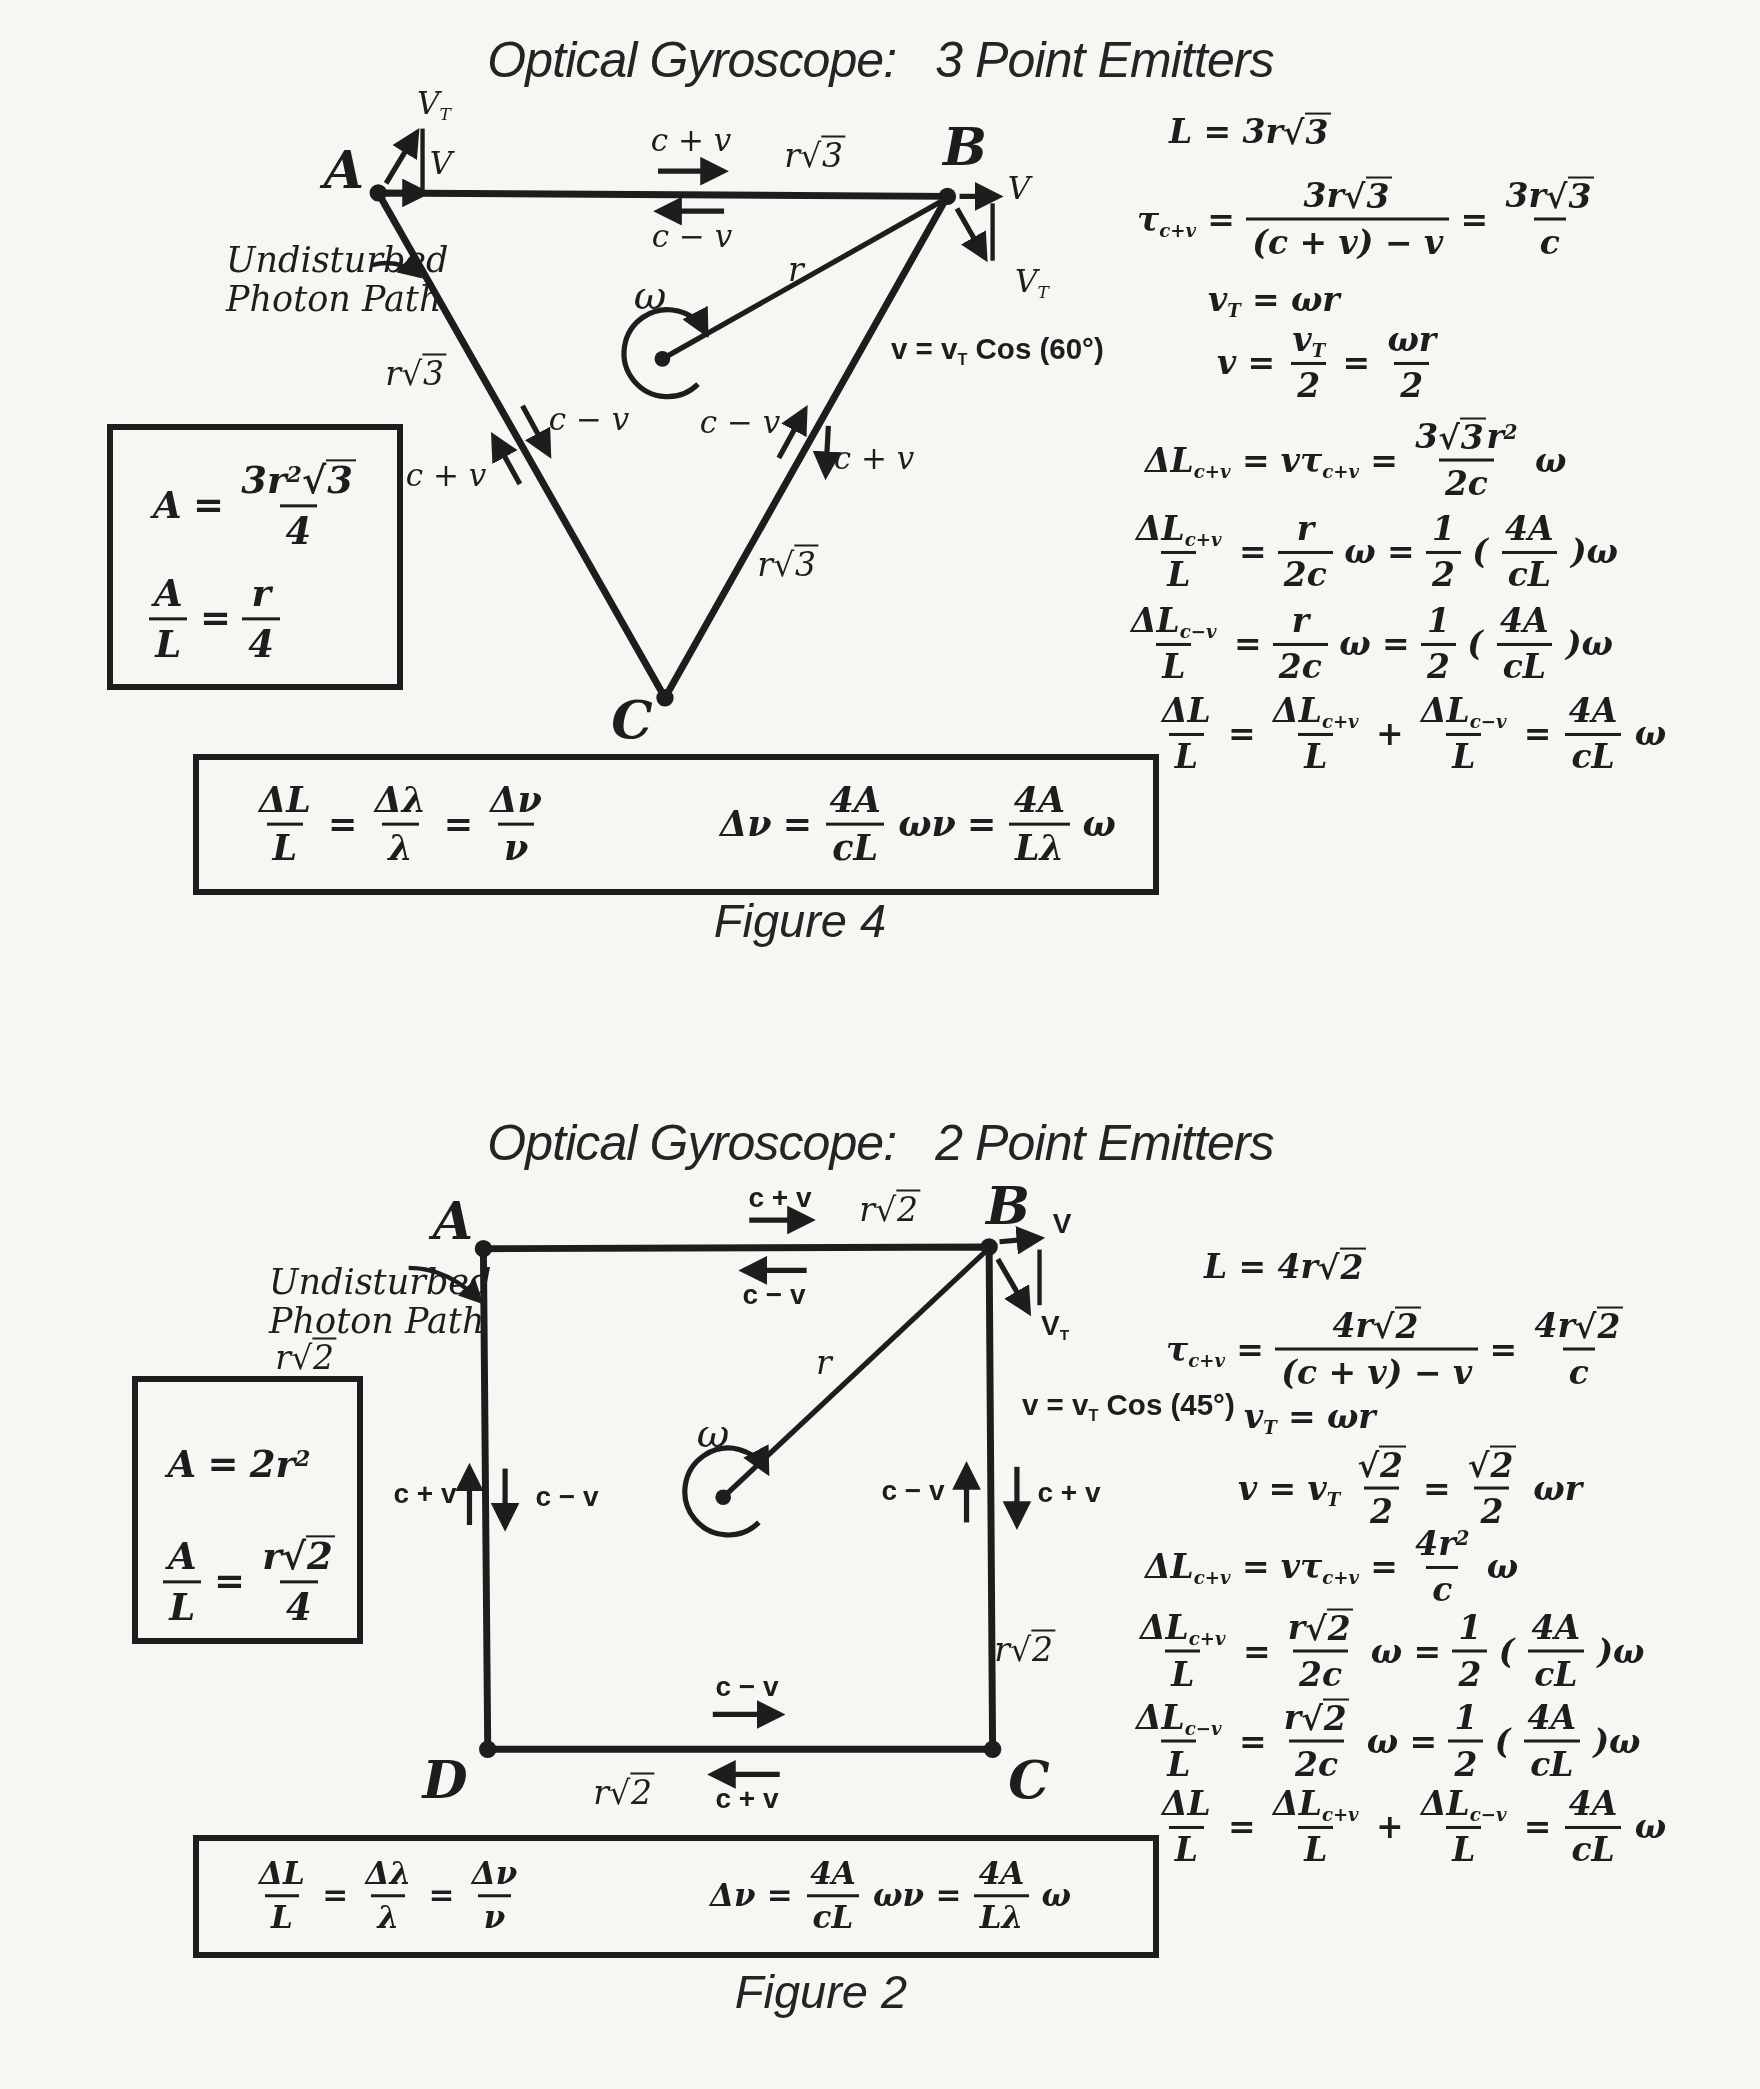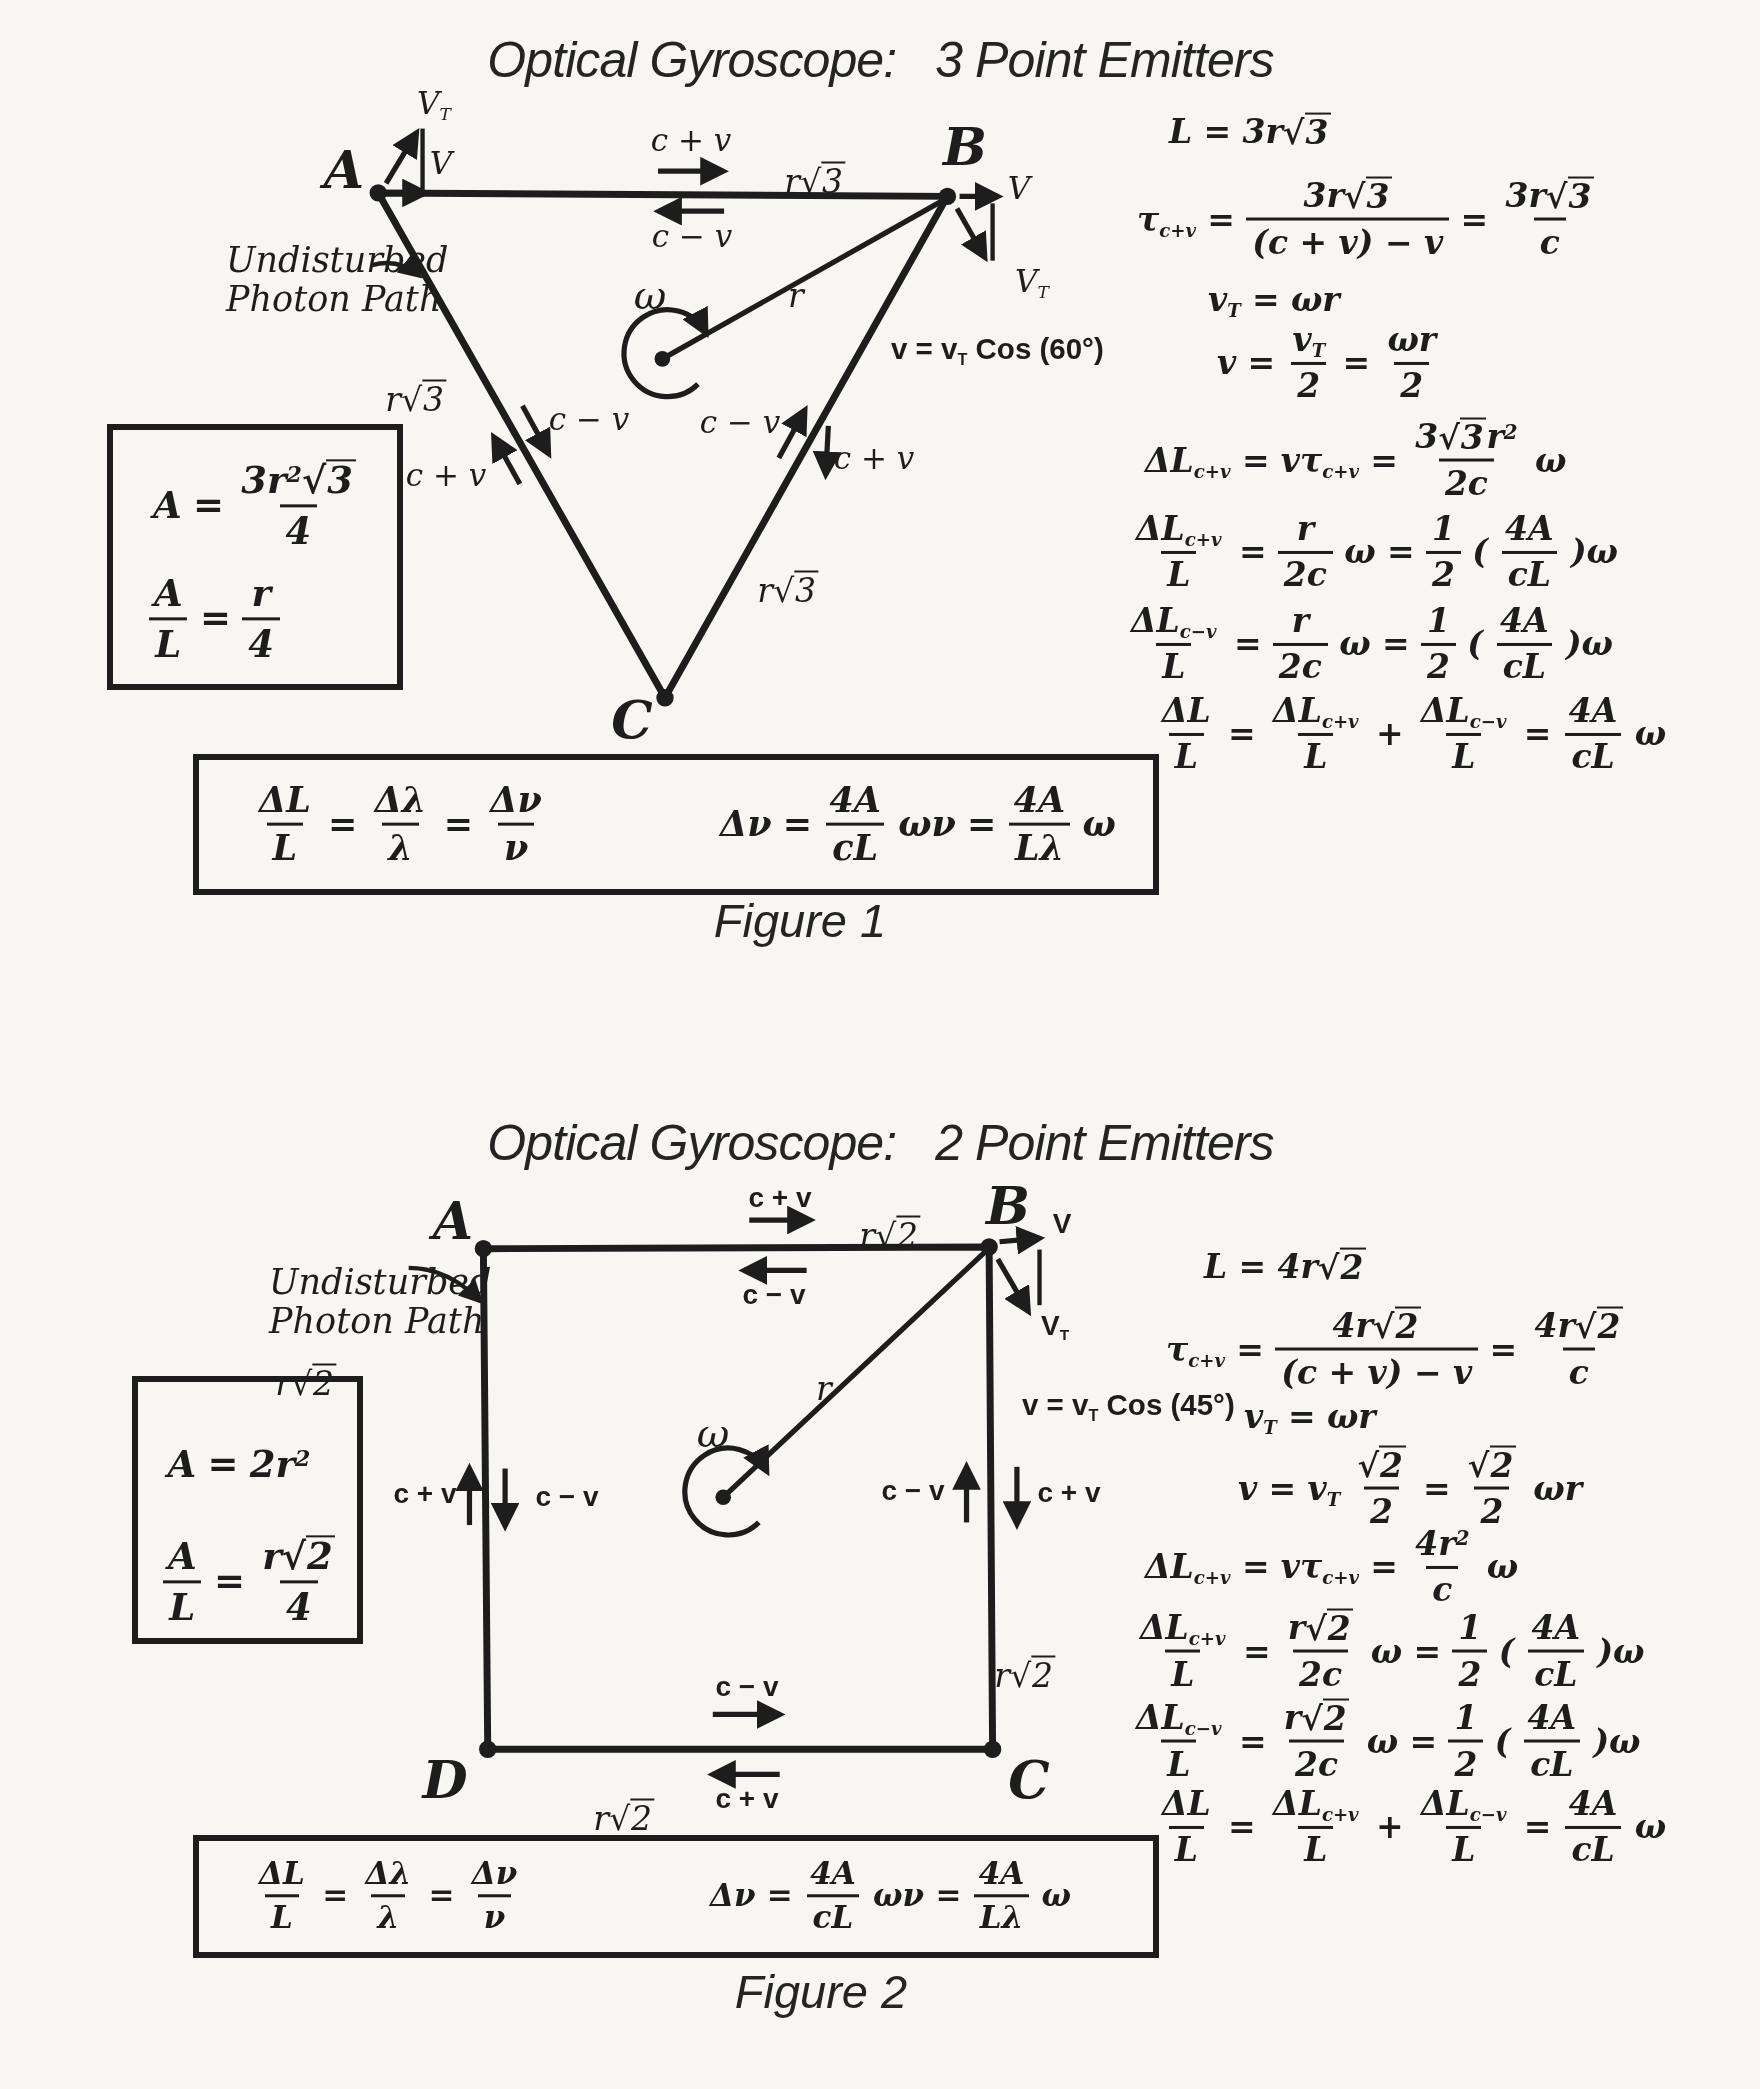--- a/index.html
+++ b/index.html
@@ -13,21 +13,21 @@
   .arr{marker-end:url(#ah);}
   .dot{fill:#1d1d1d;stroke:none;}
   .title{position:absolute;left:0;right:0;text-align:center;white-space:pre;
          font:italic 500 50px "Liberation Sans",sans-serif;color:#242424;letter-spacing:-0.9px;}
   .caption{position:absolute;transform:translateX(-50%);white-space:pre;
            font:italic 500 47px "Liberation Sans",sans-serif;color:#242424;}
   .lb{position:absolute;transform:translate(-50%,-50%);white-space:pre;line-height:1;color:#1d1d1d;}
   .la{transform:translate(0,-50%);margin-left:24px;}
   .vx{font:italic 600 52px "DejaVu Serif",serif;}
   .se{font:italic 500 31px "DejaVu Serif",serif;}
-  .sr{font:italic 500 33px "DejaVu Serif",serif;margin-top:26px;}
+  .sr{font:italic 500 33px "DejaVu Serif",serif;}
   .om{font:italic 500 40px "DejaVu Serif",serif;}
   .sb{font:700 28px "Liberation Sans",sans-serif;}
   .sc{font:700 29.5px "Liberation Sans",sans-serif;}
   .up{font:italic 500 35px "DejaVu Serif",serif;line-height:1.1;}
   .eq{position:absolute;display:flex;align-items:center;gap:11.3px;white-space:pre;
       transform:translateY(-50%);font:italic 600 33px "DejaVu Serif",serif;line-height:1.15;}
   .eq-lg{font-size:37px;}
   .eq-md{font-size:35px;}
   .eq-sm{font-size:31px;}
   .frac{display:inline-flex;flex-direction:column;align-items:center;vertical-align:middle;}
@@ -133,21 +133,21 @@
   <div class="eq" style="left:1145px;top:460px"><span>ΔL<sub>c+v</sub></span><span>=</span><span>vτ<sub>c+v</sub></span><span>=</span><span class="frac"><span class="num">3<span>√<span class="rad">3</span></span>r<sup>2</sup></span><span class="den">2c</span></span><span>ω</span></div>
   <div class="eq" style="left:1130px;top:552px"><span class="frac"><span class="num">ΔL<sub>c+v</sub></span><span class="den">L</span></span><span>=</span><span class="frac"><span class="num">r</span><span class="den">2c</span></span><span>ω</span><span>=</span><span class="frac"><span class="num">1</span><span class="den">2</span></span><span>(</span><span class="frac"><span class="num">4A</span><span class="den">cL</span></span><span>)ω</span></div>
   <div class="eq" style="left:1125px;top:644px"><span class="frac"><span class="num">ΔL<sub>c−v</sub></span><span class="den">L</span></span><span>=</span><span class="frac"><span class="num">r</span><span class="den">2c</span></span><span>ω</span><span>=</span><span class="frac"><span class="num">1</span><span class="den">2</span></span><span>(</span><span class="frac"><span class="num">4A</span><span class="den">cL</span></span><span>)ω</span></div>
   <div class="eq" style="left:1156px;top:734px"><span class="frac"><span class="num">ΔL</span><span class="den">L</span></span><span>=</span><span class="frac"><span class="num">ΔL<sub>c+v</sub></span><span class="den">L</span></span><span>+</span><span class="frac"><span class="num">ΔL<sub>c−v</sub></span><span class="den">L</span></span><span>=</span><span class="frac"><span class="num">4A</span><span class="den">cL</span></span><span>ω</span></div>
 
   <div class="obox" style="left:193px;top:754px;width:954px;height:129px">
     <div class="eq eq-md" style="left:54px;top:64px"><span class="frac"><span class="num">ΔL</span><span class="den">L</span></span><span>=</span><span class="frac"><span class="num">Δλ</span><span class="den">λ</span></span><span>=</span><span class="frac"><span class="num">Δν</span><span class="den">ν</span></span></div>
     <div class="eq eq-md" style="left:521px;top:64px"><span>Δν</span><span>=</span><span class="frac"><span class="num">4A</span><span class="den">cL</span></span><span>ων</span><span>=</span><span class="frac"><span class="num">4A</span><span class="den">Lλ</span></span><span>ω</span></div>
   </div>
 
-  <div class="caption" style="left:800px;top:893px">Figure 1</div>
+  <div class="caption" style="left:800px;top:893px">Figure 4</div>
 
   <div class="title" style="top:1114px">Optical Gyroscope:   2 Point Emitters</div>
 
   <div class="lb vx" style="left:453px;top:1220px">A</div>
   <div class="lb vx" style="left:1008px;top:1205px">B</div>
   <div class="lb vx" style="left:1029px;top:1779px">C</div>
   <div class="lb vx" style="left:445px;top:1779px">D</div>
   <div class="lb sb" style="left:780px;top:1198px">c + v</div>
   <div class="lb sr" style="left:890px;top:1209px">r<span>√<span class="rad">2</span></span></div>
   <div class="lb sb" style="left:774px;top:1295px">c − v</div>

